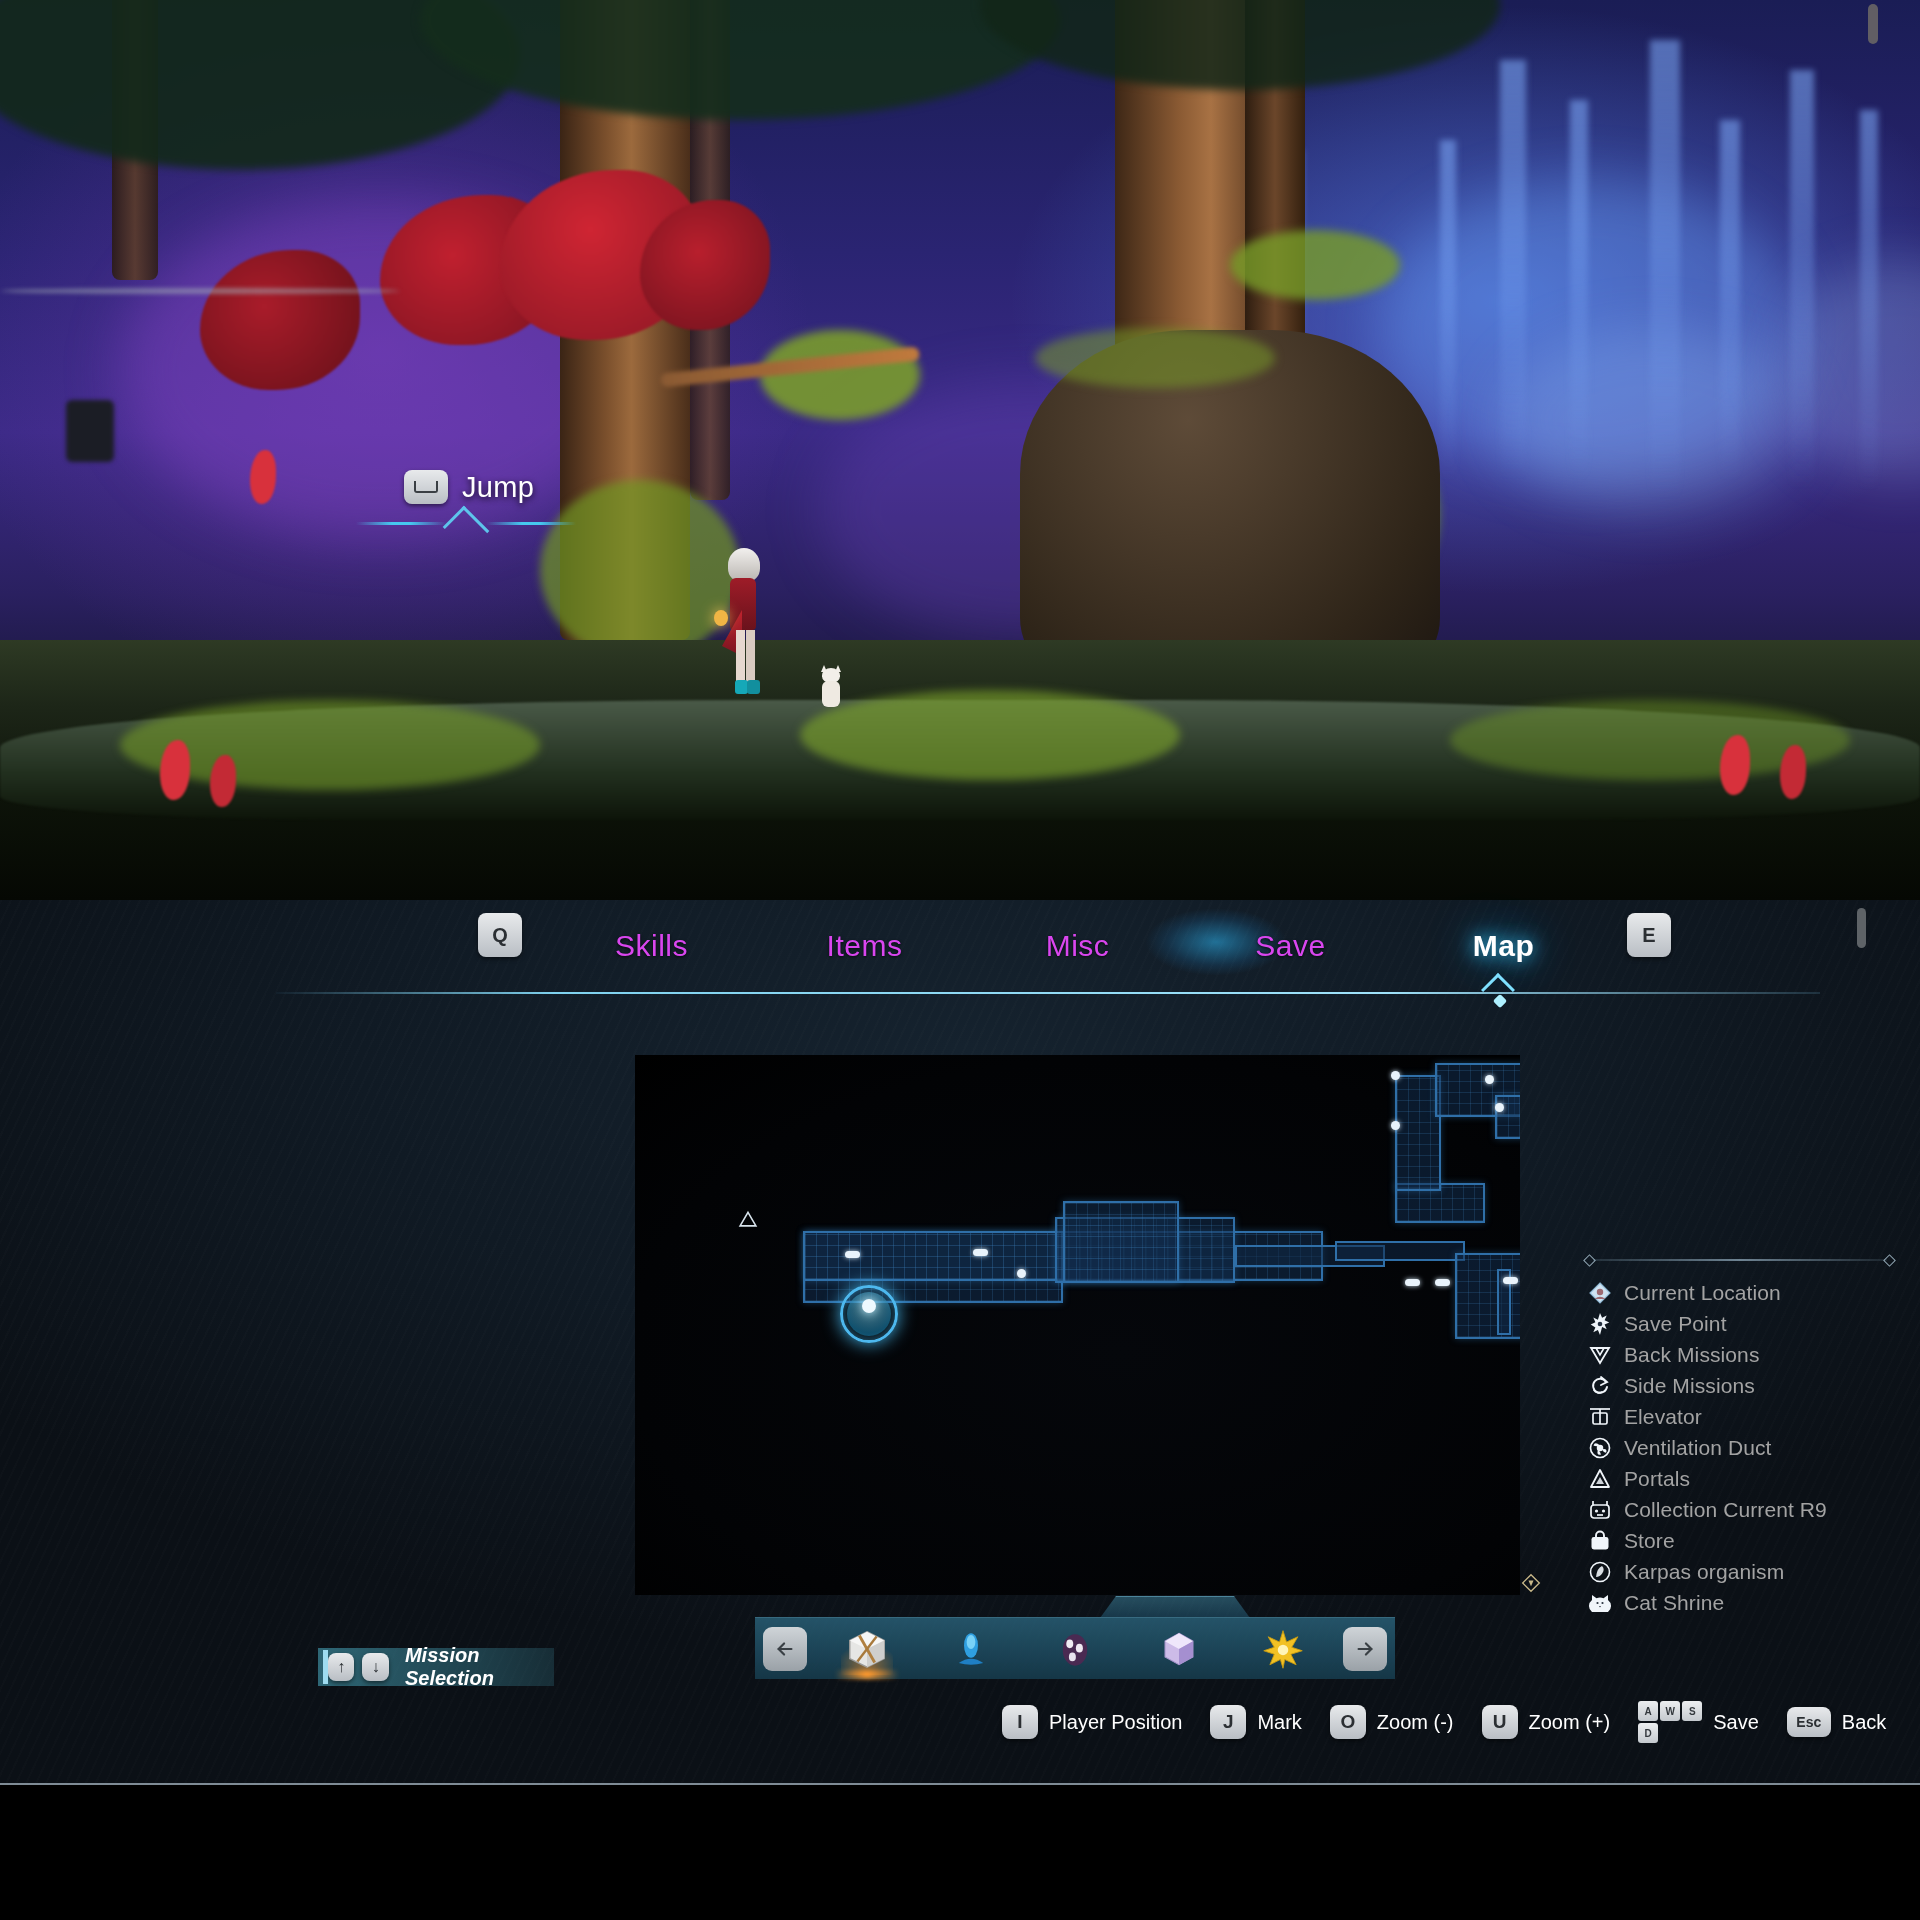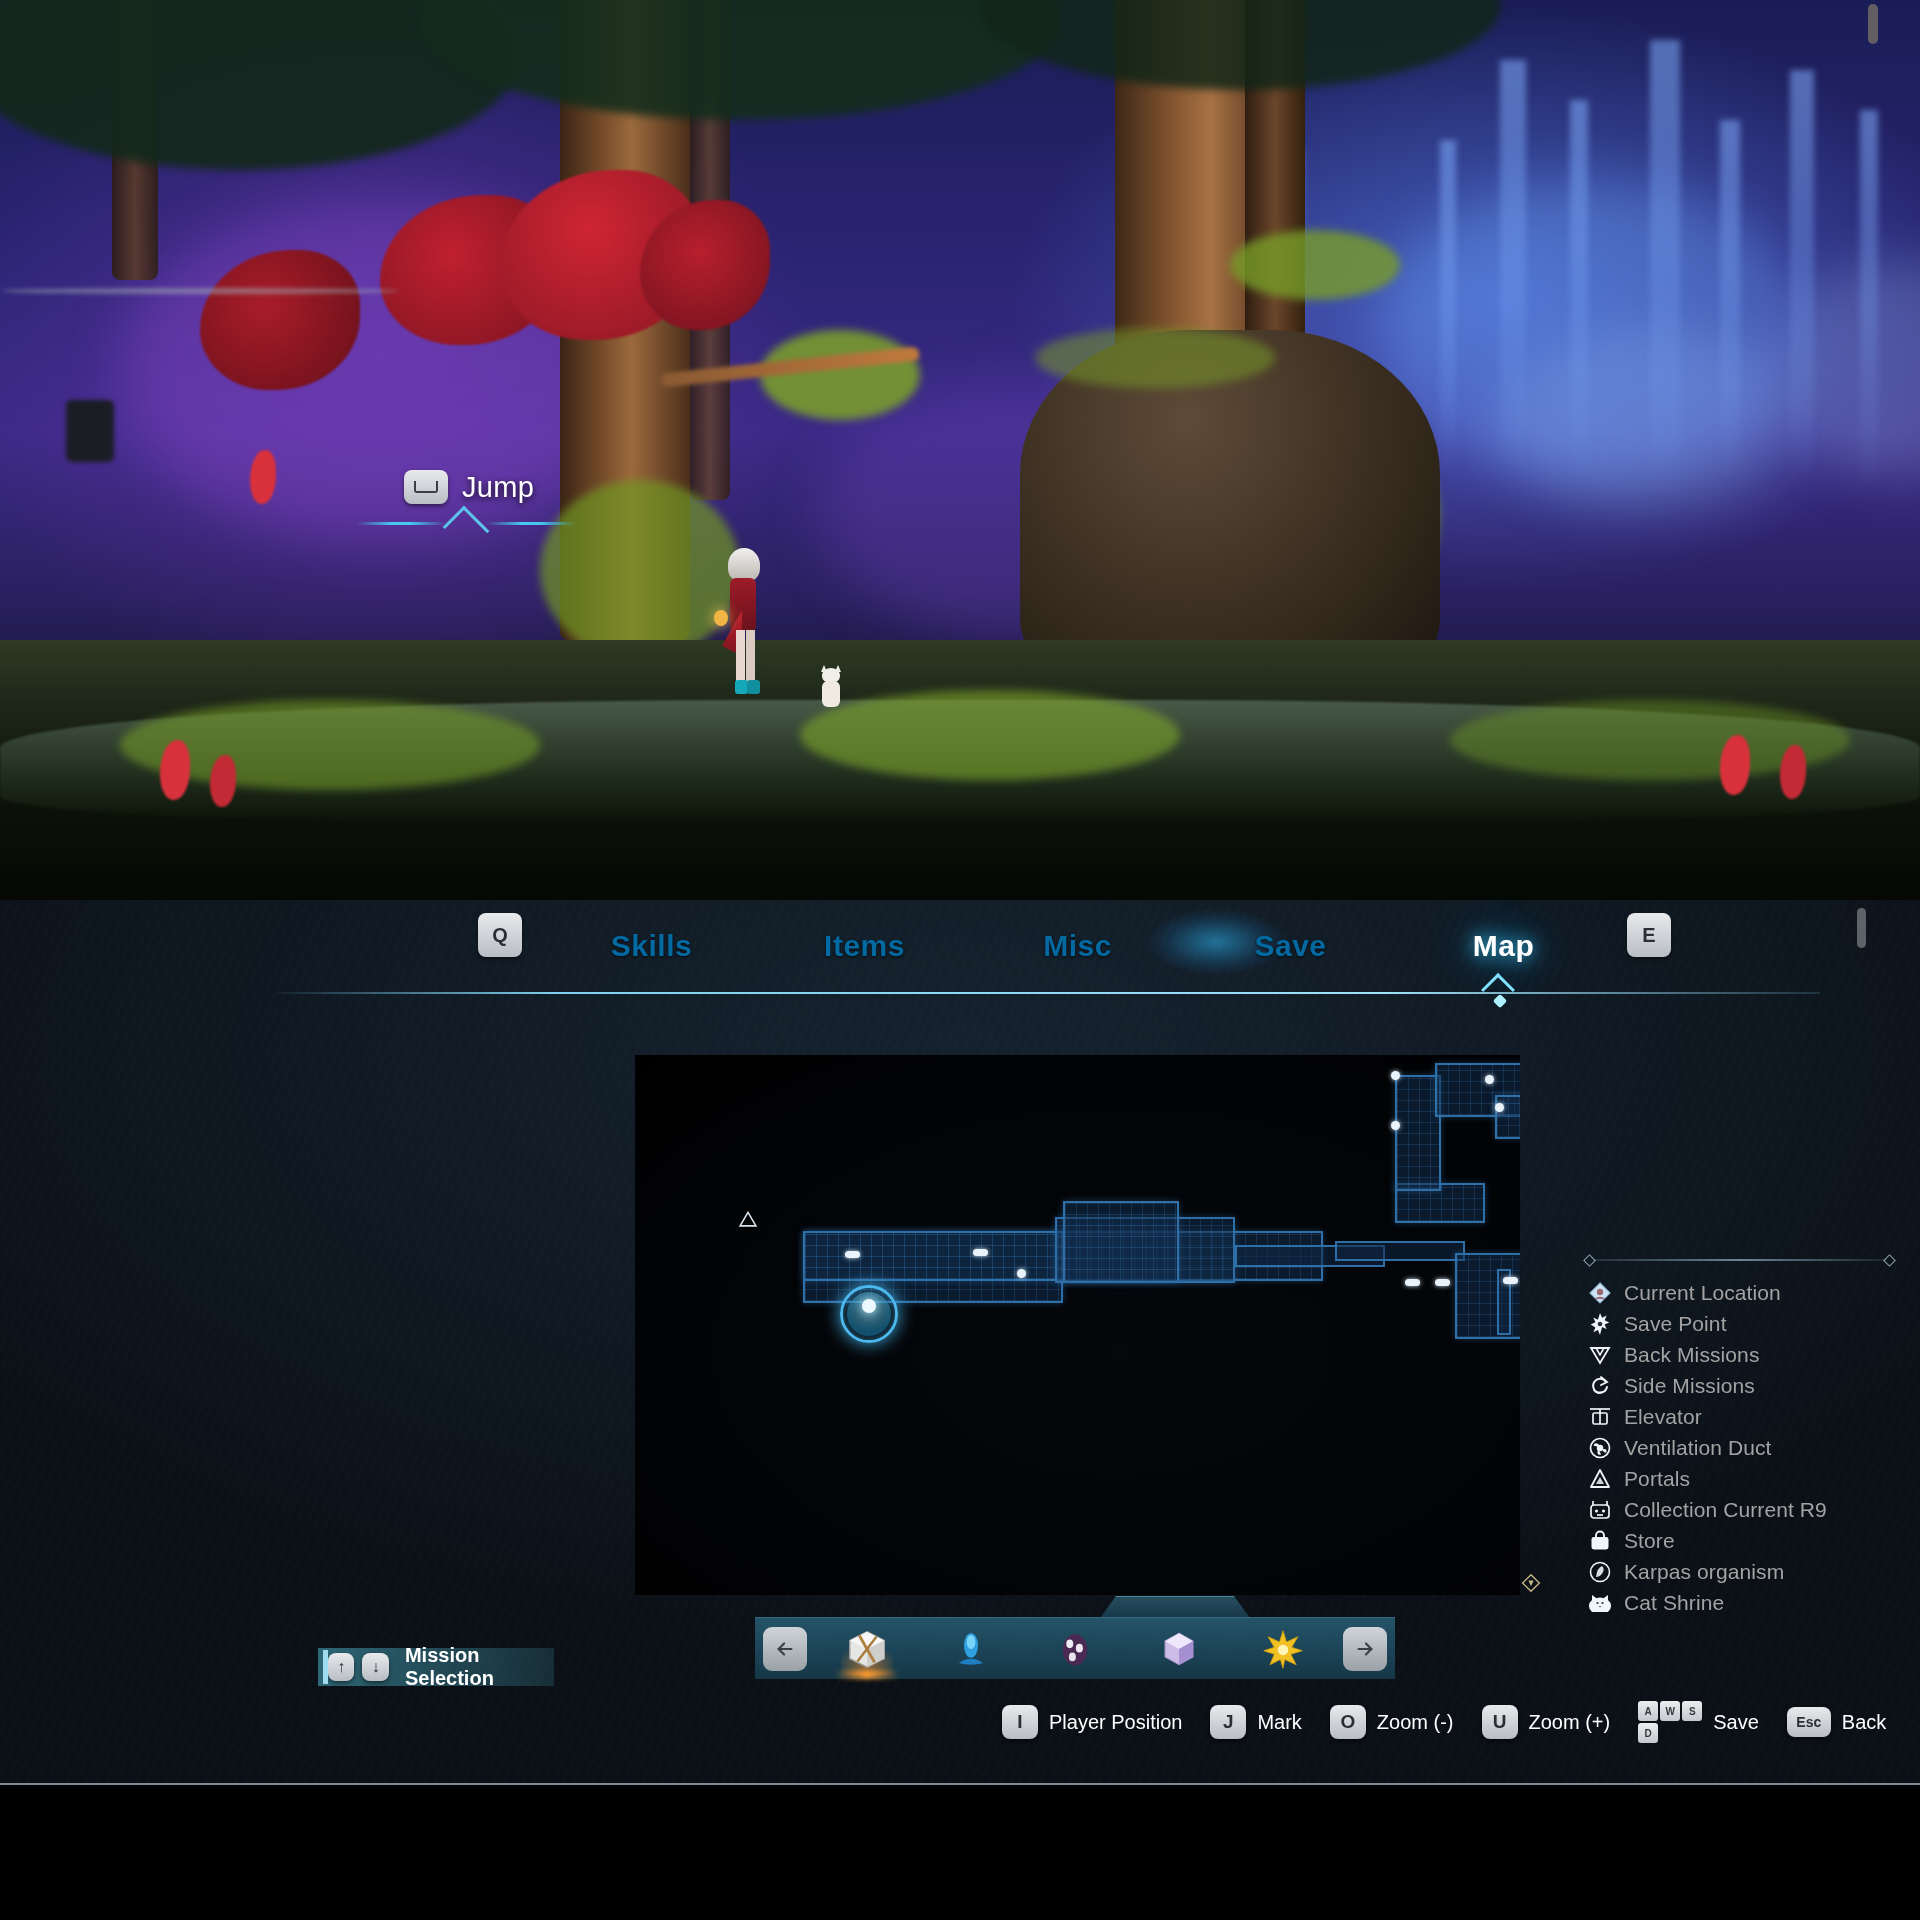--- a/index.html
+++ b/index.html
@@ -58,22 +58,22 @@
     position:absolute; left:0; top:900px; width:1920px; height:885px;
     background:
       repeating-linear-gradient(115deg, rgba(255,255,255,0.012) 0px, rgba(255,255,255,0.012) 2px, rgba(0,0,0,0) 2px, rgba(0,0,0,0) 9px),
       radial-gradient(ellipse 1200px 600px at 960px 150px, #15222e 0%, #101a24 50%, #0b1016 100%);
     border-bottom:2px solid #7f8c96;
   }
   #tab-q { position:absolute; left:478px; top:913px; }
   #tab-e { position:absolute; left:1627px; top:913px; }
   .sidekey { width:44px; height:44px; font-size:20px; }
   #tabs-row { position:absolute; left:545px; top:918px; width:1065px; height:56px; display:flex; align-items:center; }
-  .tab { flex:1; text-align:center; color:#0369a1; font-size:30px; letter-spacing:0.5px; cursor:pointer;
-         text-shadow:0 1px 3px rgba(0,0,0,0.7); position:relative;font-weight:bold; }
+  .tab { flex:1; text-align:center; color:#d946ef; font-size:30px; letter-spacing:0.5px; cursor:pointer;
+         text-shadow:0 1px 3px rgba(0,0,0,0.7); position:relative; }
   .tab.active { color:#ffffff; font-weight:700; text-shadow:0 0 18px #36c6f5, 0 0 40px #1b8fd0; }
   .tab-glow { position:absolute; left:1128px; top:900px; width:176px; height:84px; pointer-events:none;
       background:radial-gradient(ellipse 88px 42px at 50% 50%, rgba(45,180,240,0.55) 0%, rgba(30,130,200,0.18) 55%, rgba(0,0,0,0) 80%); }
   #tab-underline { position:absolute; left:276px; top:992px; width:1544px; height:2px;
       background:linear-gradient(90deg, rgba(70,150,200,0.05), #7fd2ef 18%, #9fe2fa 72%, rgba(120,200,240,0.15)); }
   #tab-marker { position:absolute; left:1478px; top:976px; width:52px; height:34px; }
   #tab-marker .mchev { position:absolute; left:8px; top:2px; width:24px; height:24px;
       border-left:3px solid #7fe0ff; border-top:3px solid #7fe0ff; transform:rotate(45deg); }
   #tab-marker .mdot { position:absolute; left:17px; top:20px; width:10px; height:10px; background:#aef0ff; border-radius:2px; transform:rotate(45deg); }
   #hud-scroll-menu { position:absolute; left:1857px; top:908px; width:9px; height:40px; background:#5e6367; border-radius:5px; }
@@ -151,21 +151,21 @@
      background:linear-gradient(90deg, rgba(150,190,210,0.15), rgba(175,205,225,0.65), rgba(150,190,210,0.15)); }
   #mission-div .dl, #mission-div .dr { position:absolute; top:1px; width:9px; height:9px; border:1px solid rgba(190,215,230,0.8); transform:rotate(45deg); }
   #mission-div .dl { left:2px; } #mission-div .dr { left:277px; }
 
   
   #mission-select { position:absolute; left:318px; top:1648px; width:236px; height:38px;
      background:linear-gradient(90deg, rgba(58,132,150,0.75), rgba(58,132,150,0.25));
      display:flex; align-items:center; gap:8px; padding-left:10px; cursor:pointer; }
   #mission-select .tick { position:absolute; left:5px; top:2px; width:5px; height:34px; background:#9fdcf0; }
   #mission-select .keycap { width:30px; height:28px; font-size:16px; }
-  #mission-select span.lbl { color:#ffffff; font-size:20px; font-weight:700; margin-left:8px; }
+  #mission-select span.lbl { color:#ffffff; font-size:20px; font-weight:700; margin-left:8px;font-style:italic; }
 
   
   #legend { position:absolute; left:1585px; top:1255px; width:320px; }
   #legend-div { position:relative; width:310px; height:10px; margin-bottom:12px; }
   #legend-div .ln { position:absolute; left:8px; top:4px; width:294px; height:2px;
      background:linear-gradient(90deg, rgba(150,190,210,0.15), rgba(175,205,225,0.6), rgba(150,190,210,0.1)); }
   #legend-div .dl, #legend-div .dr { position:absolute; top:1px; width:9px; height:9px; border:1px solid rgba(190,215,230,0.75); transform:rotate(45deg); }
   #legend-div .dl { left:0; } #legend-div .dr { left:300px; }
   .legend-item { display:flex; align-items:center; height:31px; }
   .legend-ico { width:30px; height:26px; display:flex; align-items:center; justify-content:center; margin-right:9px; flex:none; }

